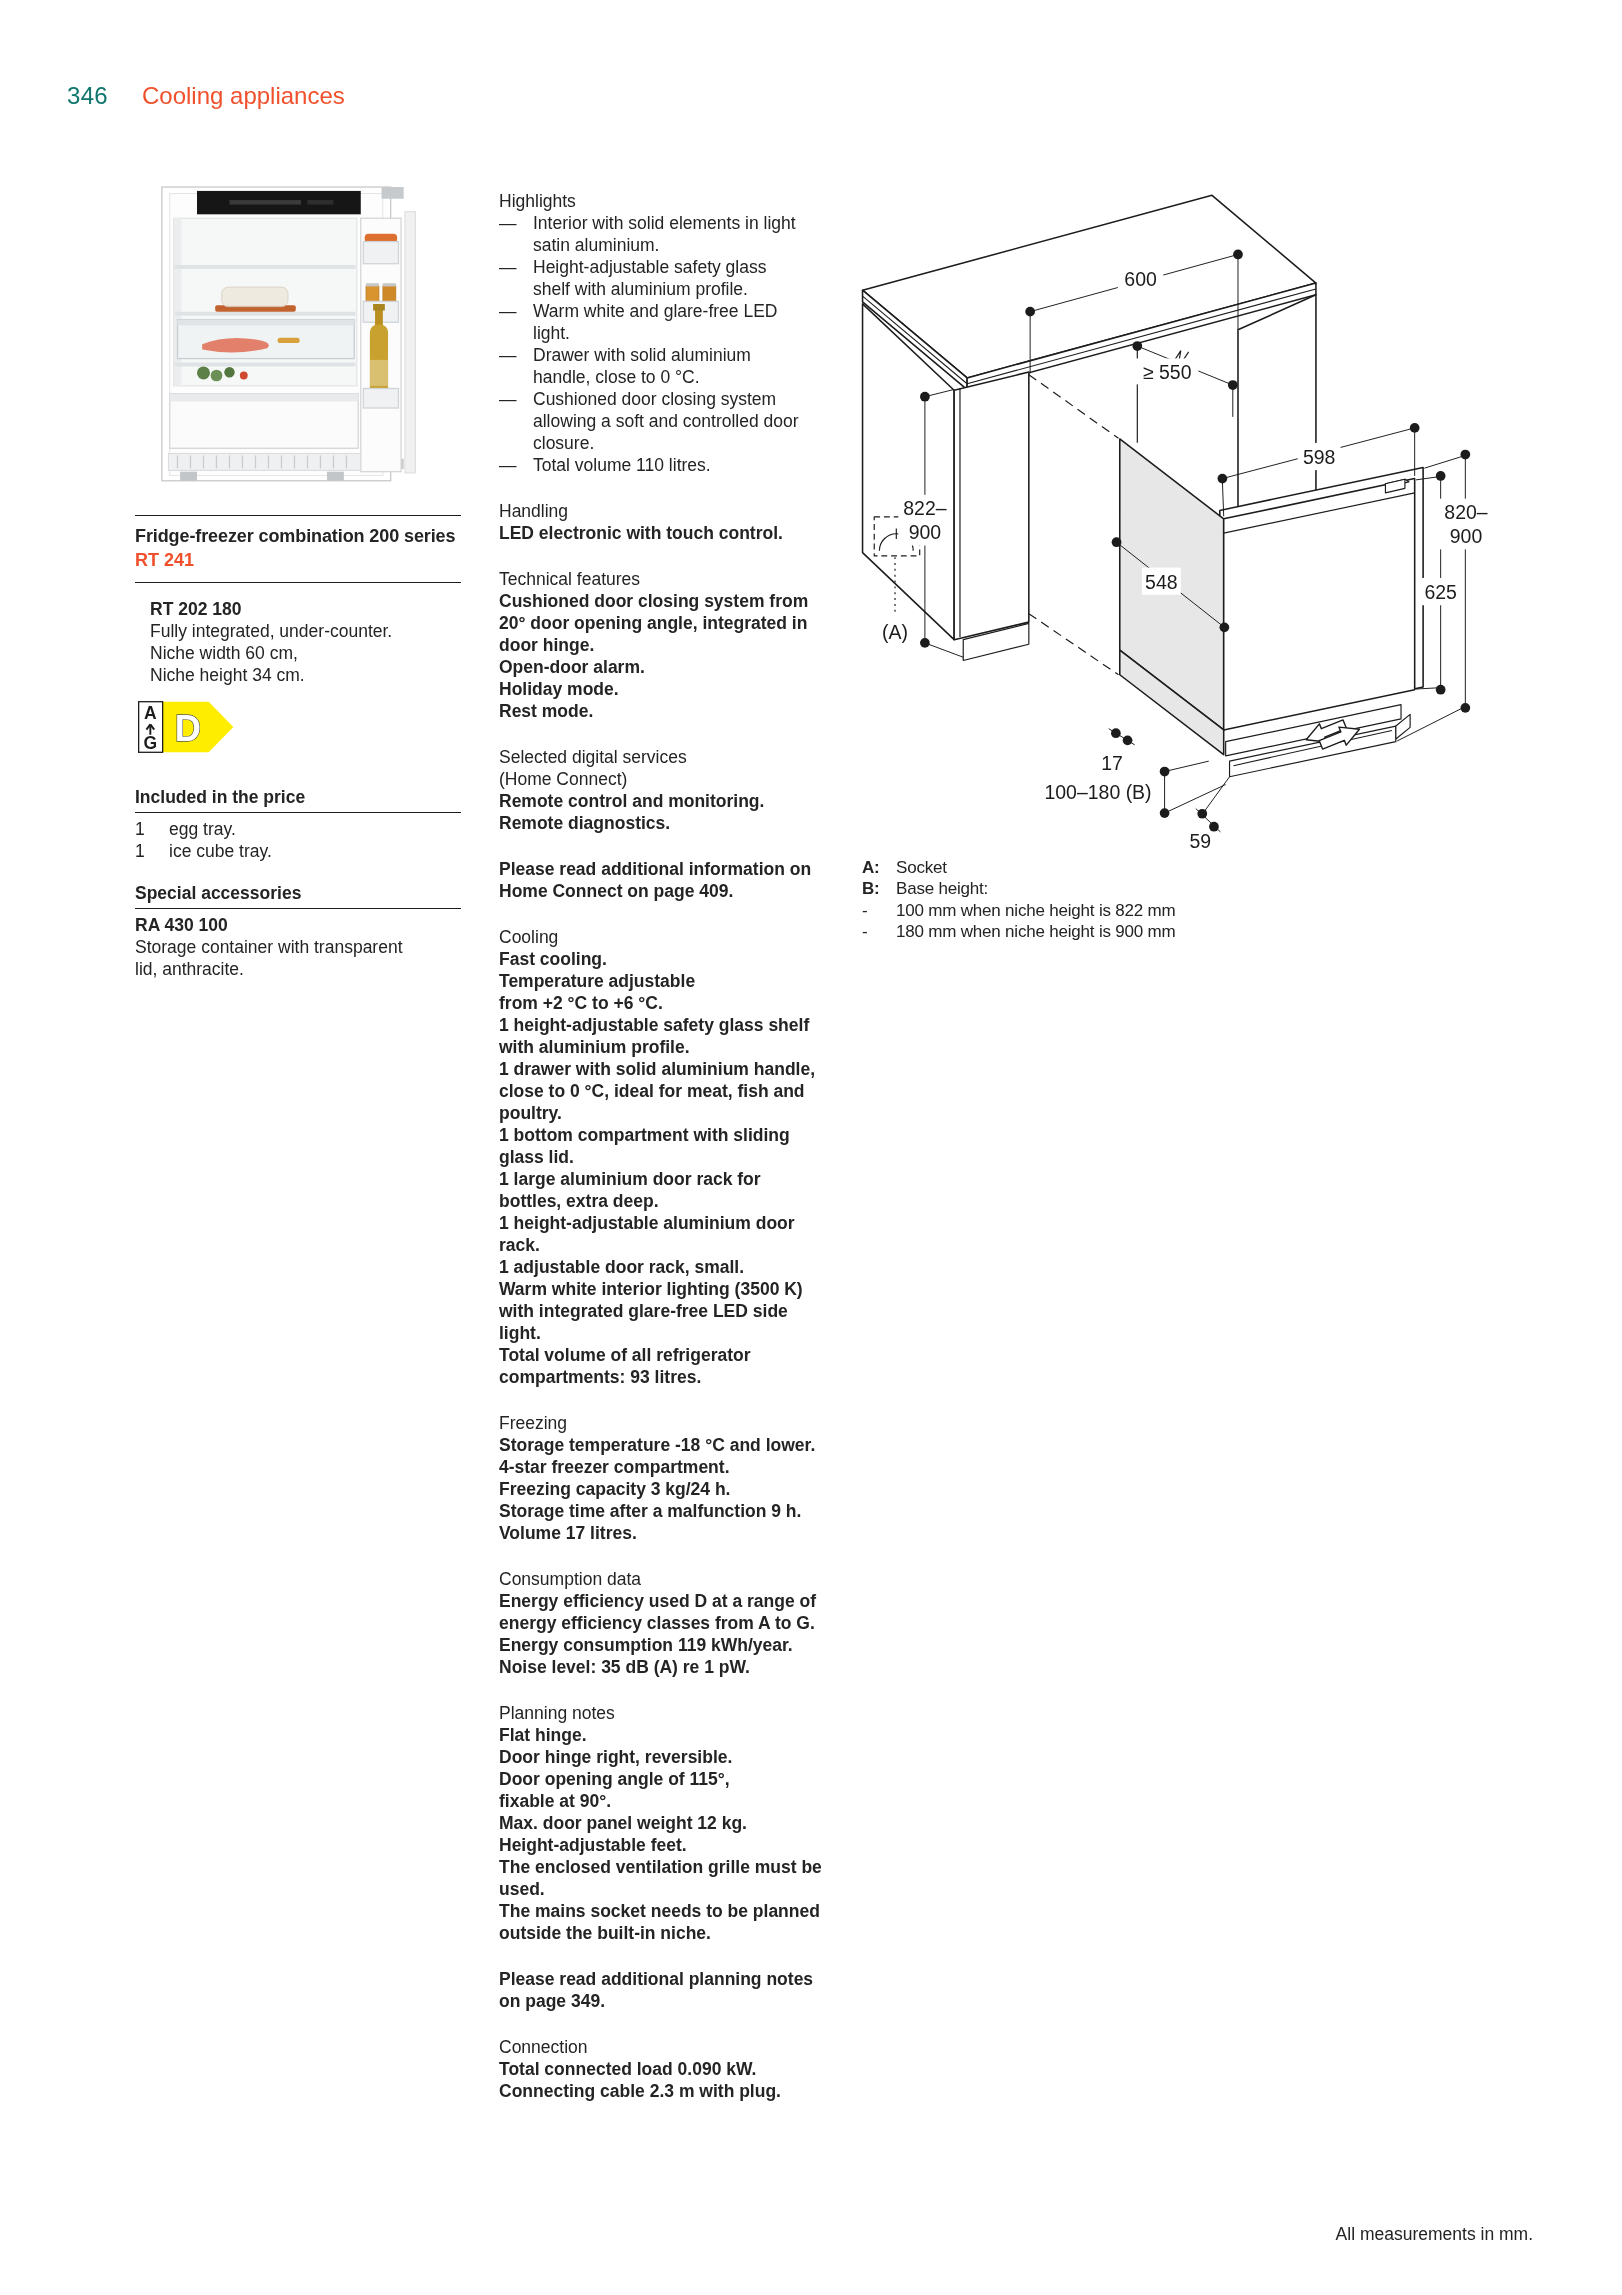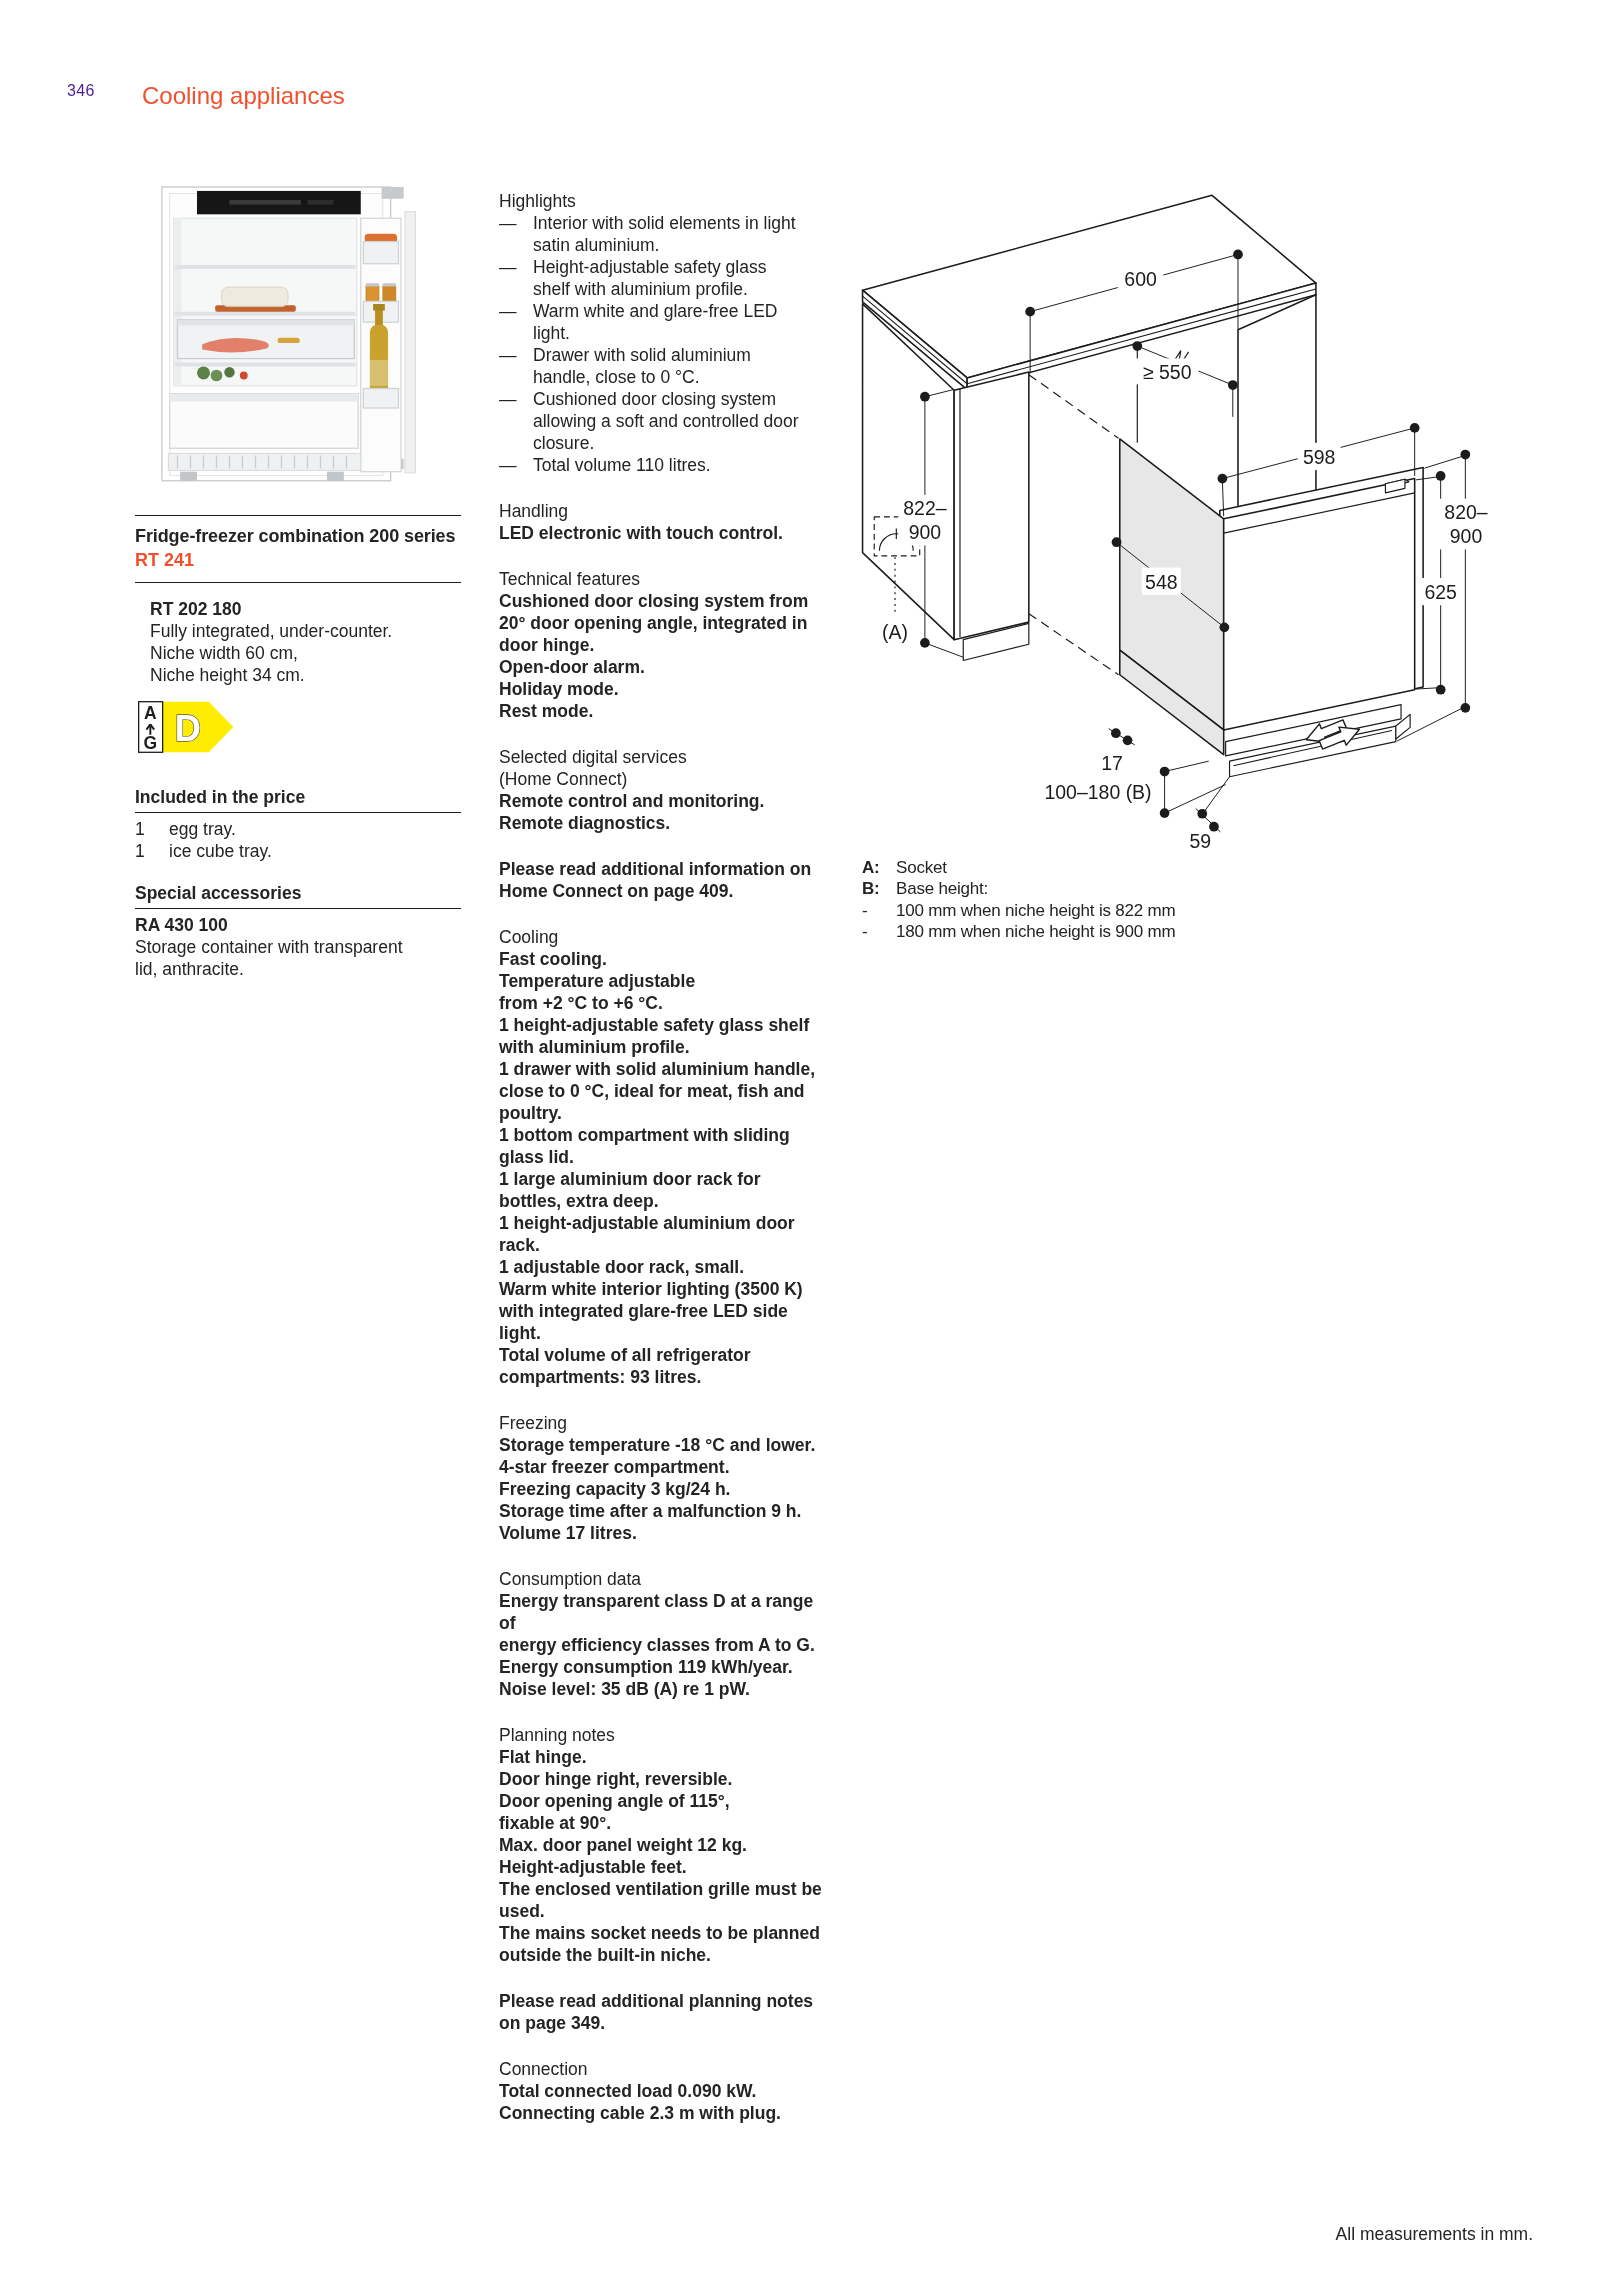--- a/index.html
+++ b/index.html
@@ -1,20 +1,20 @@
 <!DOCTYPE html>
 <html style="font-size:10.4px"><head>
 <meta charset="utf-8">
 <style>
   html,body{margin:0;padding:0;background:#ffffff;}
   #page{position:relative;width:1623px;height:2295px;background:#fff;
         font-family:"Liberation Sans",sans-serif;color:#242424;overflow:hidden;}
   .abs{position:absolute;}
   
-  .pageno{font-size:16px;letter-spacing:0.3px;color:#4c1d95;}
+  .pageno{font-size:24px;letter-spacing:0.3px;color:#0f766e;}
   .section-title{font-size:24px;color:#f0502c;}
   .rule2{border-top:1.3px solid #1d1d1d;}
   .titleblock{width:326px;border-top:1.9px solid #1d1d1d;border-bottom:1.9px solid #1d1d1d;
               padding:7.8px 0 10.4px 0;}
   .titleblock .fam{font-size:18px;font-weight:bold;line-height:24px;letter-spacing:-0.1px;}
   .titleblock .mod{font-size:18px;font-weight:bold;color:#f0502c;line-height:24px;}
   .body-par{font-size:17.5px;line-height:22px;white-space:pre-line;}
   .b{font-weight:bold;}
   .colhead{font-size:17.5px;font-weight:bold;line-height:22px;}
   .subrule{width:326px;margin-top:3.9px;}
@@ -249,21 +249,21 @@
       <section class="spec">
         <div class="h">Freezing</div>
         <div class="para">Storage temperature -18 °C and lower.</div>
         <div class="para">4-star freezer compartment.</div>
         <div class="para">Freezing capacity 3 kg/24 h.</div>
         <div class="para">Storage time after a malfunction 9 h.</div>
         <div class="para">Volume 17 litres.</div>
       </section>
       <section class="spec">
         <div class="h">Consumption data</div>
-        <div class="para">Energy transparent class D at a range of
+        <div class="para">Energy efficiency used D at a range of
 energy efficiency classes from A to G.</div>
         <div class="para">Energy consumption 119 kWh/year.</div>
         <div class="para">Noise level: 35 dB (A) re 1 pW.</div>
       </section>
       <section class="spec">
         <div class="h">Planning notes</div>
         <div class="para">Flat hinge.</div>
         <div class="para">Door hinge right, reversible.</div>
         <div class="para">Door opening angle of 115°,
 fixable at 90°.</div>

